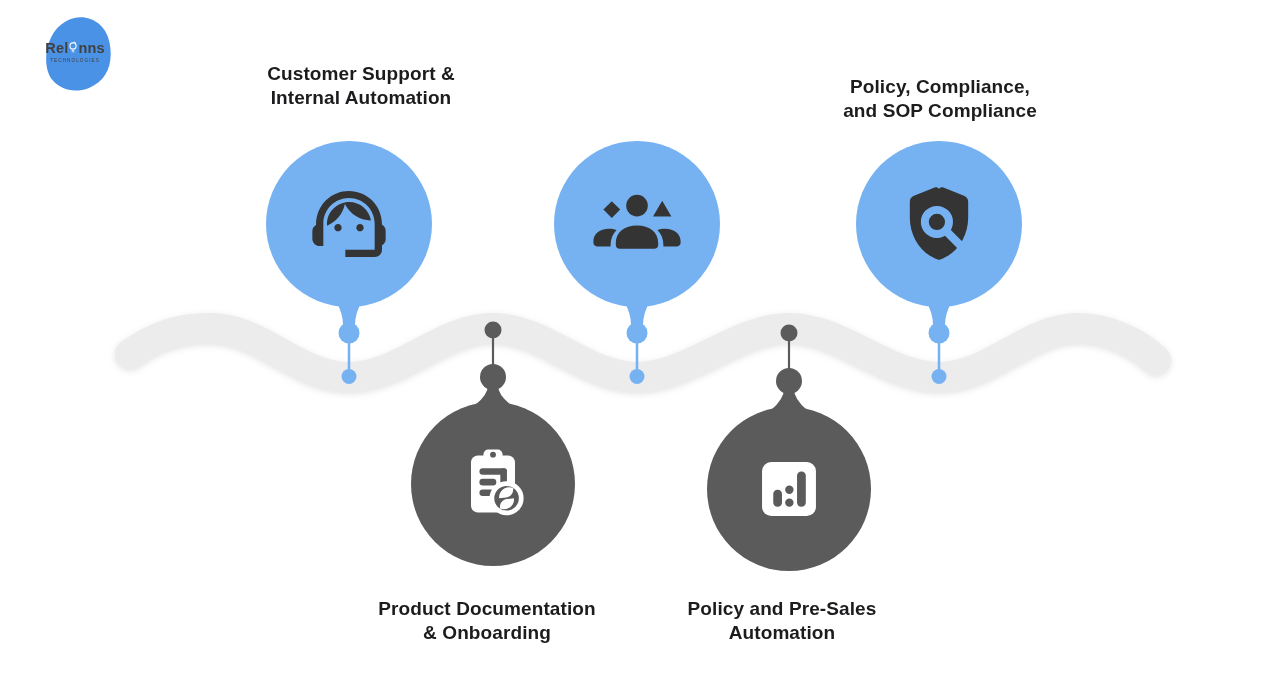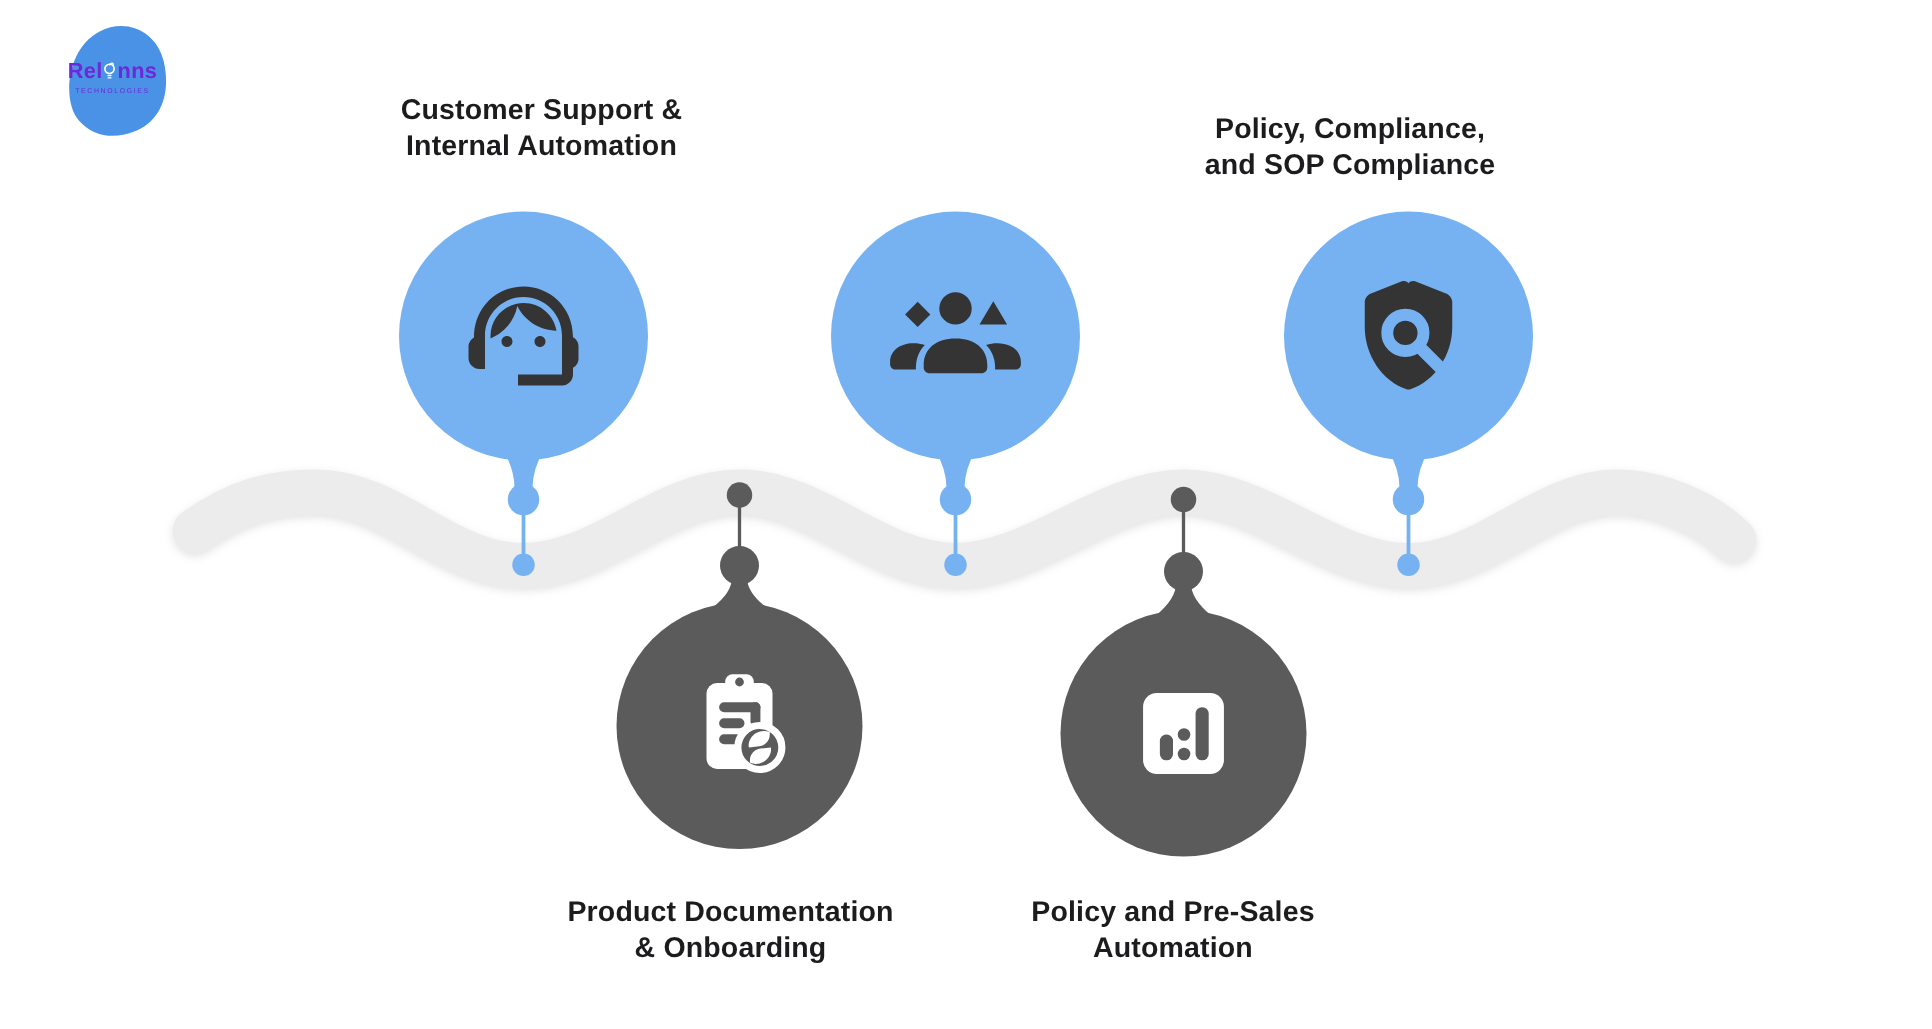--- a/index.html
+++ b/index.html
@@ -17,21 +17,21 @@
   .wave-svg{position:absolute;left:0;top:0;}
   .ribbon{fill:none;stroke:#ececec;stroke-width:30;stroke-linecap:round;
           filter:drop-shadow(0 2px 3px rgba(100,100,100,0.18));}
   .stem-blue{fill:#76b2f2;}
   .stem-blue-line{stroke:#76b2f2;stroke-width:2.5;}
   .stem-dark{fill:#5b5b5b;}
   .stem-dark-line{stroke:#5b5b5b;stroke-width:2.2;}
   
   .logo{position:absolute;left:36px;top:14px;width:78px;height:84px;}
   .logo svg.blob{position:absolute;left:0;top:0;}
-  .logo-inner{position:absolute;left:0;top:26px;width:78px;text-align:center;color:#6d28d9;}
+  .logo-inner{position:absolute;left:0;top:26px;width:78px;text-align:center;color:#404040;}
   .logo-word{font-size:14.5px;font-weight:700;letter-spacing:.2px;display:flex;
              align-items:flex-end;justify-content:center;gap:1px;}
   .logo-sub{font-size:4.6px;letter-spacing:1.1px;margin-top:1.5px;font-weight:400;}
   
   .icon-dark{fill:#343434;}
 </style>
 </head>
 <body>
 
 <div class="canvas">
@@ -144,21 +144,21 @@
       <rect x="14.3" y="7" width="2.5" height="10.1" rx="1.2" fill="#5b5b5b"></rect>
     </svg>
   </div>
 
   <div class="label" style="left:201px;top:62px">
     <span>Customer Support &amp;</span>
     <span>Internal Automation</span>
   </div>
   <div class="label" style="left:499px;top:62px">
   </div>
-  <div class="label" style="left:740px;top:75px">
+  <div class="label" style="left:780px;top:75px">
     <span>Policy, Compliance,</span>
     <span>and SOP Compliance</span>
   </div>
   <div class="label" style="left:327px;top:597px">
     <span>Product Documentation</span>
     <span>&amp; Onboarding</span>
   </div>
   <div class="label" style="left:622px;top:597px">
     <span>Policy and Pre-Sales</span>
     <span>Automation</span>

